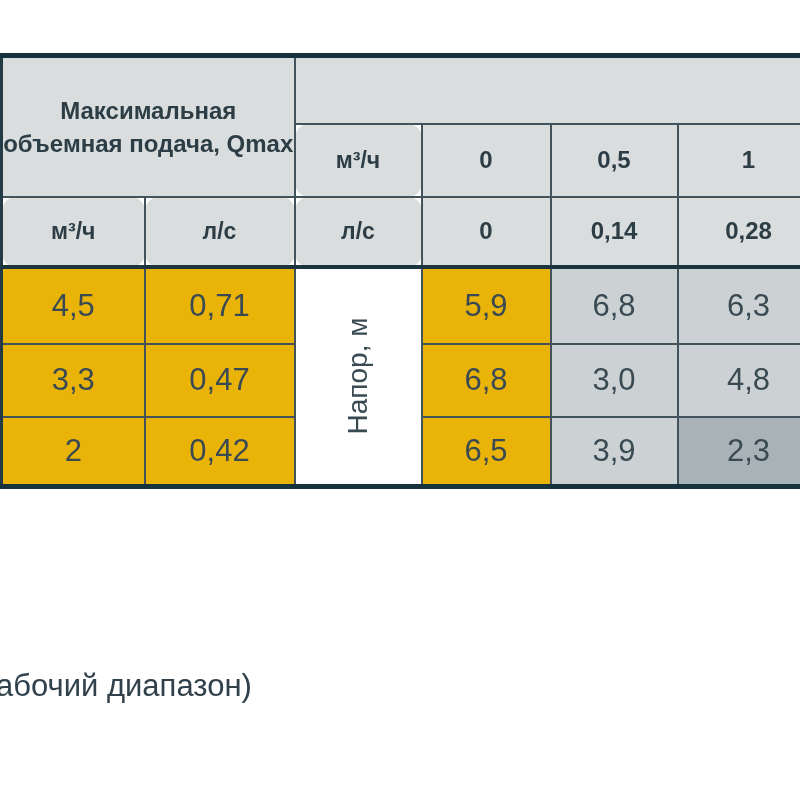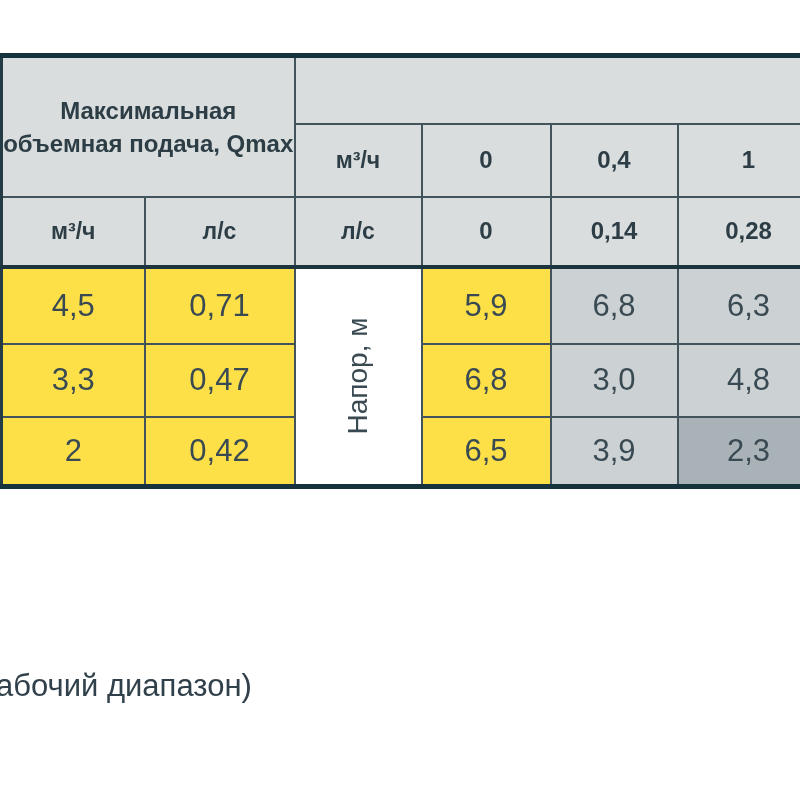--- a/index.html
+++ b/index.html
@@ -42,24 +42,24 @@
   tr.r4 { height: 77px; }
   tr.r5 { height: 73px; }
   tr.r6 { height: 70px; }
   tr.r3 td { border-bottom: 4px solid #1b343e; }
   td.hdr { background: #d9dddd; font-weight: bold; }
   td.corner {
     font-size: 24px;
     line-height: 1.38;
     padding: 0 14px;
   }
-  td.unit { font-size: 23px; }
+  td.unit { font-size: 23px; border-radius: 14px; }
   td.num  { font-size: 24px; }
   td.data {
-    background: #fde047;
+    background: #eab308;
     font-size: 31px;
     font-weight: normal;
     color: #3a4a53;
   }
   td.sh  { background: #ccd2d4; }
   td.shd { background: #a9b2b7; }
   td.napor {
     background: #ffffff;
     position: relative;
   }
@@ -97,21 +97,21 @@
       <col style="width:142px">
     </colgroup>
     <tbody>
       <tr class="r1">
         <td class="hdr corner" rowspan="2" colspan="2">Максимальная объемная подача, Qmax</td>
         <td class="hdr band" colspan="4"></td>
       </tr>
       <tr class="r2">
         <td class="hdr unit">м³/ч</td>
         <td class="hdr num">0</td>
-        <td class="hdr num">0,4</td>
+        <td class="hdr num">0,5</td>
         <td class="hdr num">1</td>
       </tr>
       <tr class="r3">
         <td class="hdr unit">м³/ч</td>
         <td class="hdr unit">л/с</td>
         <td class="hdr unit">л/с</td>
         <td class="hdr num">0</td>
         <td class="hdr num">0,14</td>
         <td class="hdr num">0,28</td>
       </tr>

